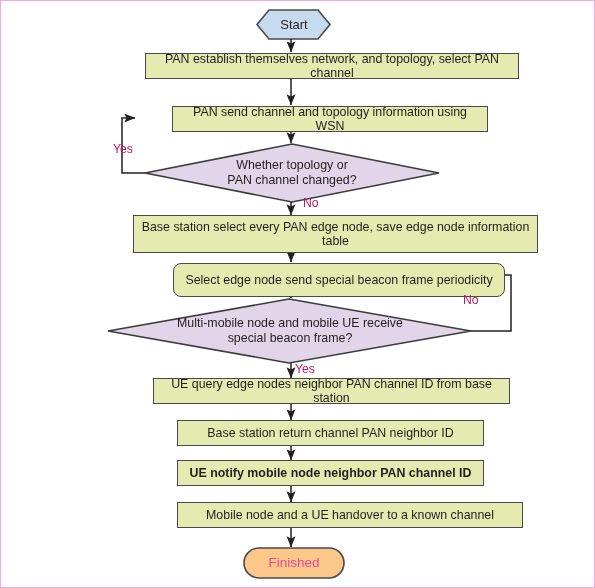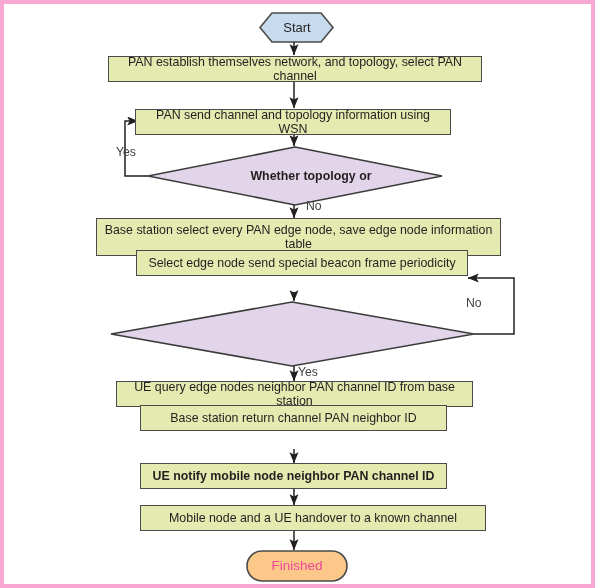--- a/index.html
+++ b/index.html
@@ -6,21 +6,21 @@
     margin: 0;
     padding: 0;
     background: #ffffff;
   }
   #canvas {
     position: relative;
     width: 595px;
     height: 588px;
     background: #ffffff;
     box-sizing: border-box;
-    border: 4px solid #f9a8d4;
+    border: 1px solid #f9a8d4;
     overflow: hidden;
     font-family: "Liberation Sans", sans-serif;
   }
   svg.layer {
     position: absolute;
     left: 0;
     top: 0;
     width: 595px;
     height: 588px;
   }
@@ -32,20 +32,21 @@
     justify-content: center;
     text-align: center;
     color: #231f20;
     line-height: 1.15;
   }
   .process {
     background: #e4eab0;
     border: 1.4px solid #4a4a4a;
     font-size: 12.4px;
     padding: 0 6px;
+    margin-left: 40px;
   }
   .terminator-start {
     font-size: 13px;
     color: #231f20;
   }
   .terminator-end {
     font-size: 13.5px;
     color: #ec4899;
   }
   .decision-text {
@@ -55,21 +56,21 @@
     color: #231f20;
     line-height: 1.2;
     display: flex;
     align-items: center;
     justify-content: center;
     pointer-events: none;
   }
   .edge-label {
     position: absolute;
     font-size: 12.2px;
-    color: #404040;
+    color: #be185d;
     white-space: nowrap;
   }
 </style>
 </head>
 <body>
 
 <div id="canvas">
 
   <svg class="layer" viewBox="0 0 595 588">
     <defs>
@@ -110,40 +111,47 @@
   </div>
 
   <div class="node process" style="left:104px; top:52px; width:374px; height:26px;">
     <span>PAN establish themselves network, and topology, select PAN channel</span>
   </div>
 
   <div class="node process" style="left:131px; top:105px; width:316px; height:26px;">
     <span>PAN send channel and topology information using WSN</span>
   </div>
 
-  <div class="decision-text" style="left:192px; top:152px; width:230px; height:40px;font-weight:bold;">
+  <div class="decision-text" style="left:176px; top:152px; width:230px; height:40px;">
     <div>
       <div>Whether topology or</div>
+      <div>PAN channel changed?</div>
     </div>
   </div>
 
   <div class="node process" style="left:92px; top:214px; width:405px; height:38px;">
     <span>Base station select every PAN edge node, save edge node information table</span>
   </div>
 
-  <div class="node process" style="left:132px; top:246px; width:332px; height:26px;">
+  <div class="node process" style="left:132px; top:262px; width:332px; height:34px;border-radius:8px;">
     <span>Select edge node send special beacon frame periodicity</span>
   </div>
 
+  <div class="decision-text" style="left:143px; top:310px; width:292px; height:40px;">
+    <div>
+      <div>Multi-mobile node and mobile UE receive</div>
+      <div>special beacon frame?</div>
+    </div>
+  </div>
 
   <div class="node process" style="left:112px; top:377px; width:357px; height:26px;">
     <span>UE query edge nodes neighbor PAN channel ID from base station</span>
   </div>
 
-  <div class="node process" style="left:136px; top:401px; width:307px; height:26px;">
+  <div class="node process" style="left:136px; top:419px; width:307px; height:26px;">
     <span>Base station return channel PAN neighbor ID</span>
   </div>
 
   <div class="node process" style="left:136px; top:459px; width:307px; height:26px;font-weight:bold;">
     <span>UE notify mobile node neighbor PAN channel ID</span>
   </div>
 
   <div class="node process" style="left:136px; top:501px; width:346px; height:26px;">
     <span>Mobile node and a UE handover to a known channel</span>
   </div>

